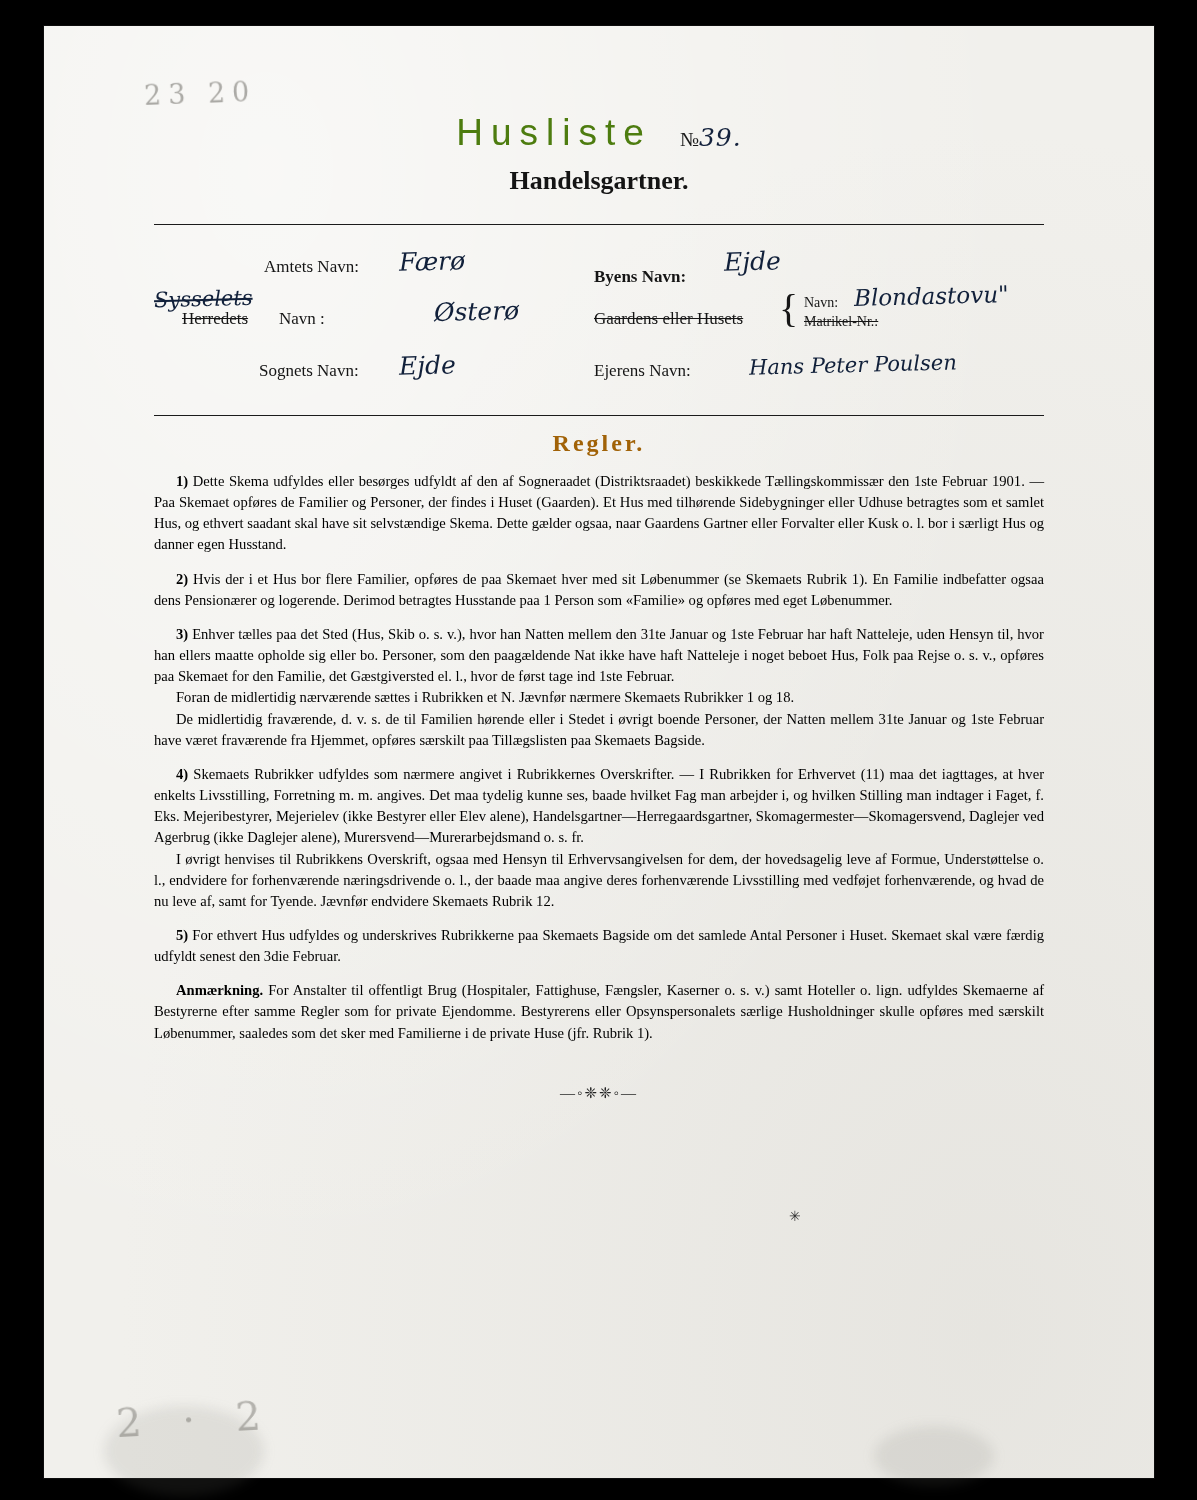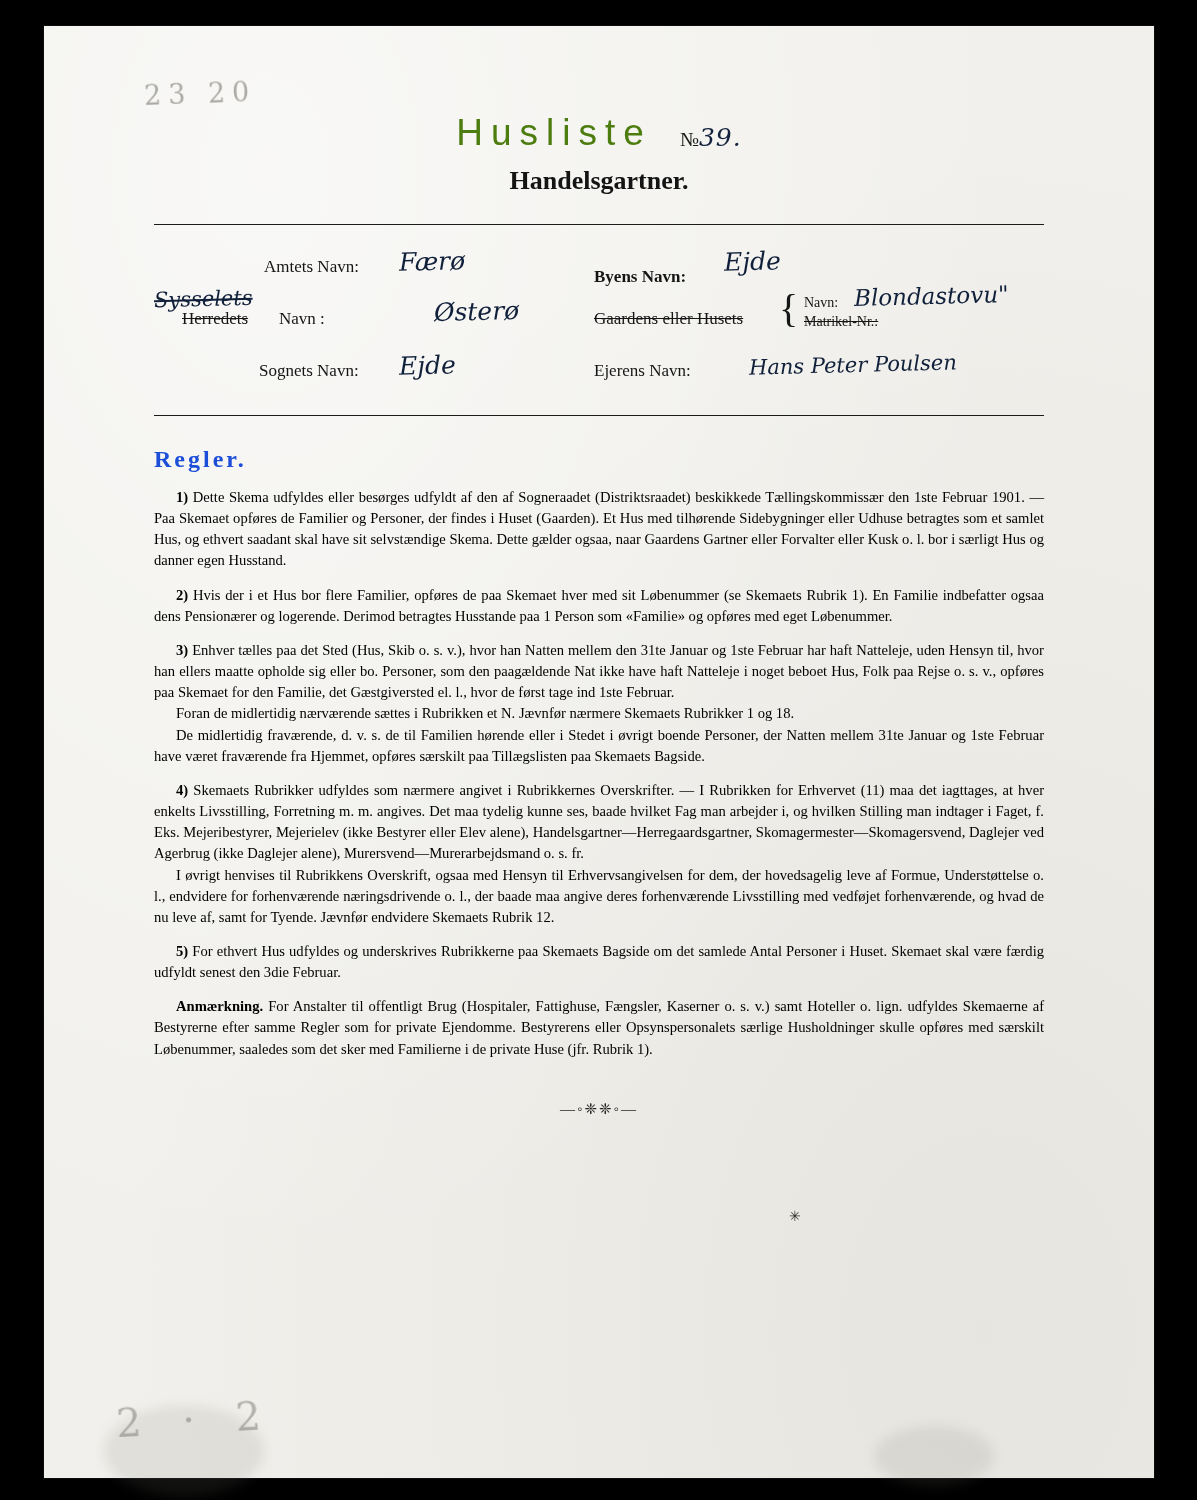--- a/index.html
+++ b/index.html
@@ -153,25 +153,26 @@
   }
   .brace {
     position: absolute;
     font-size: 40px;
     line-height: 1;
     color: #161616;
   }
 
   
   .regler-head {
+    text-align: center;
     font-size: 24px;
     font-weight: bold;
     letter-spacing: 3px;
-    margin-top: 30px;
-    color: #1d4ed8;
+    margin-top: 14px;
+    color: #a16207;
   }
   .rules {
     margin-top: 14px;
     font-size: 14.6px;
     line-height: 1.45;
     color: #000000;
     text-align: justify;
   }
   .rules p {
     margin: 0 0 13px 0;

